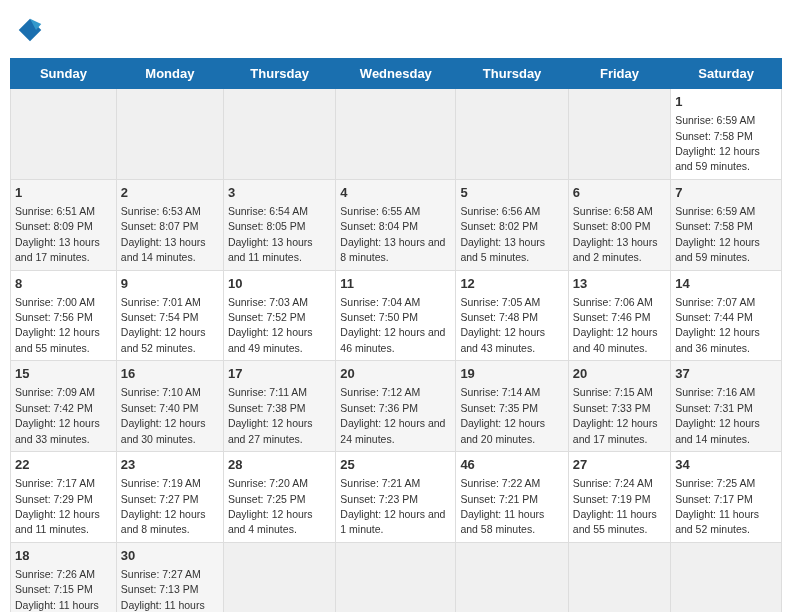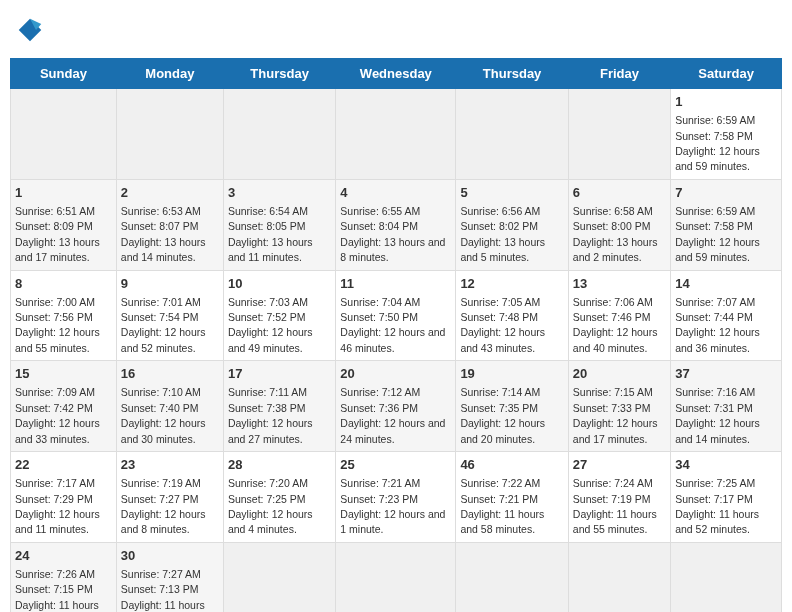--- a/index.html
+++ b/index.html
@@ -197,21 +197,21 @@
         <td><span class="day-num">25</span>
         <span class="day-info">Sunrise: 7:21 AM<br>Sunset: 7:23 PM<br>Daylight: 12 hours and 1 minute.</span></td>
         <td><span class="day-num">46</span>
         <span class="day-info">Sunrise: 7:22 AM<br>Sunset: 7:21 PM<br>Daylight: 11 hours and 58 minutes.</span></td>
         <td><span class="day-num">27</span>
         <span class="day-info">Sunrise: 7:24 AM<br>Sunset: 7:19 PM<br>Daylight: 11 hours and 55 minutes.</span></td>
         <td><span class="day-num">34</span>
         <span class="day-info">Sunrise: 7:25 AM<br>Sunset: 7:17 PM<br>Daylight: 11 hours and 52 minutes.</span></td>
       </tr>
       <tr>
-        <td><span class="day-num">24</span>
+        <td><span class="day-num">18</span>
         <span class="day-info">Sunrise: 7:26 AM<br>Sunset: 7:15 PM<br>Daylight: 11 hours and 48 minutes.</span></td>
         <td><span class="day-num">30</span>
         <span class="day-info">Sunrise: 7:27 AM<br>Sunset: 7:13 PM<br>Daylight: 11 hours and 45 minutes.</span></td>
         <td class="empty-cell"></td>
         <td class="empty-cell"></td>
         <td class="empty-cell"></td>
         <td class="empty-cell"></td>
         <td class="empty-cell"></td>
       </tr>
     </tbody>

